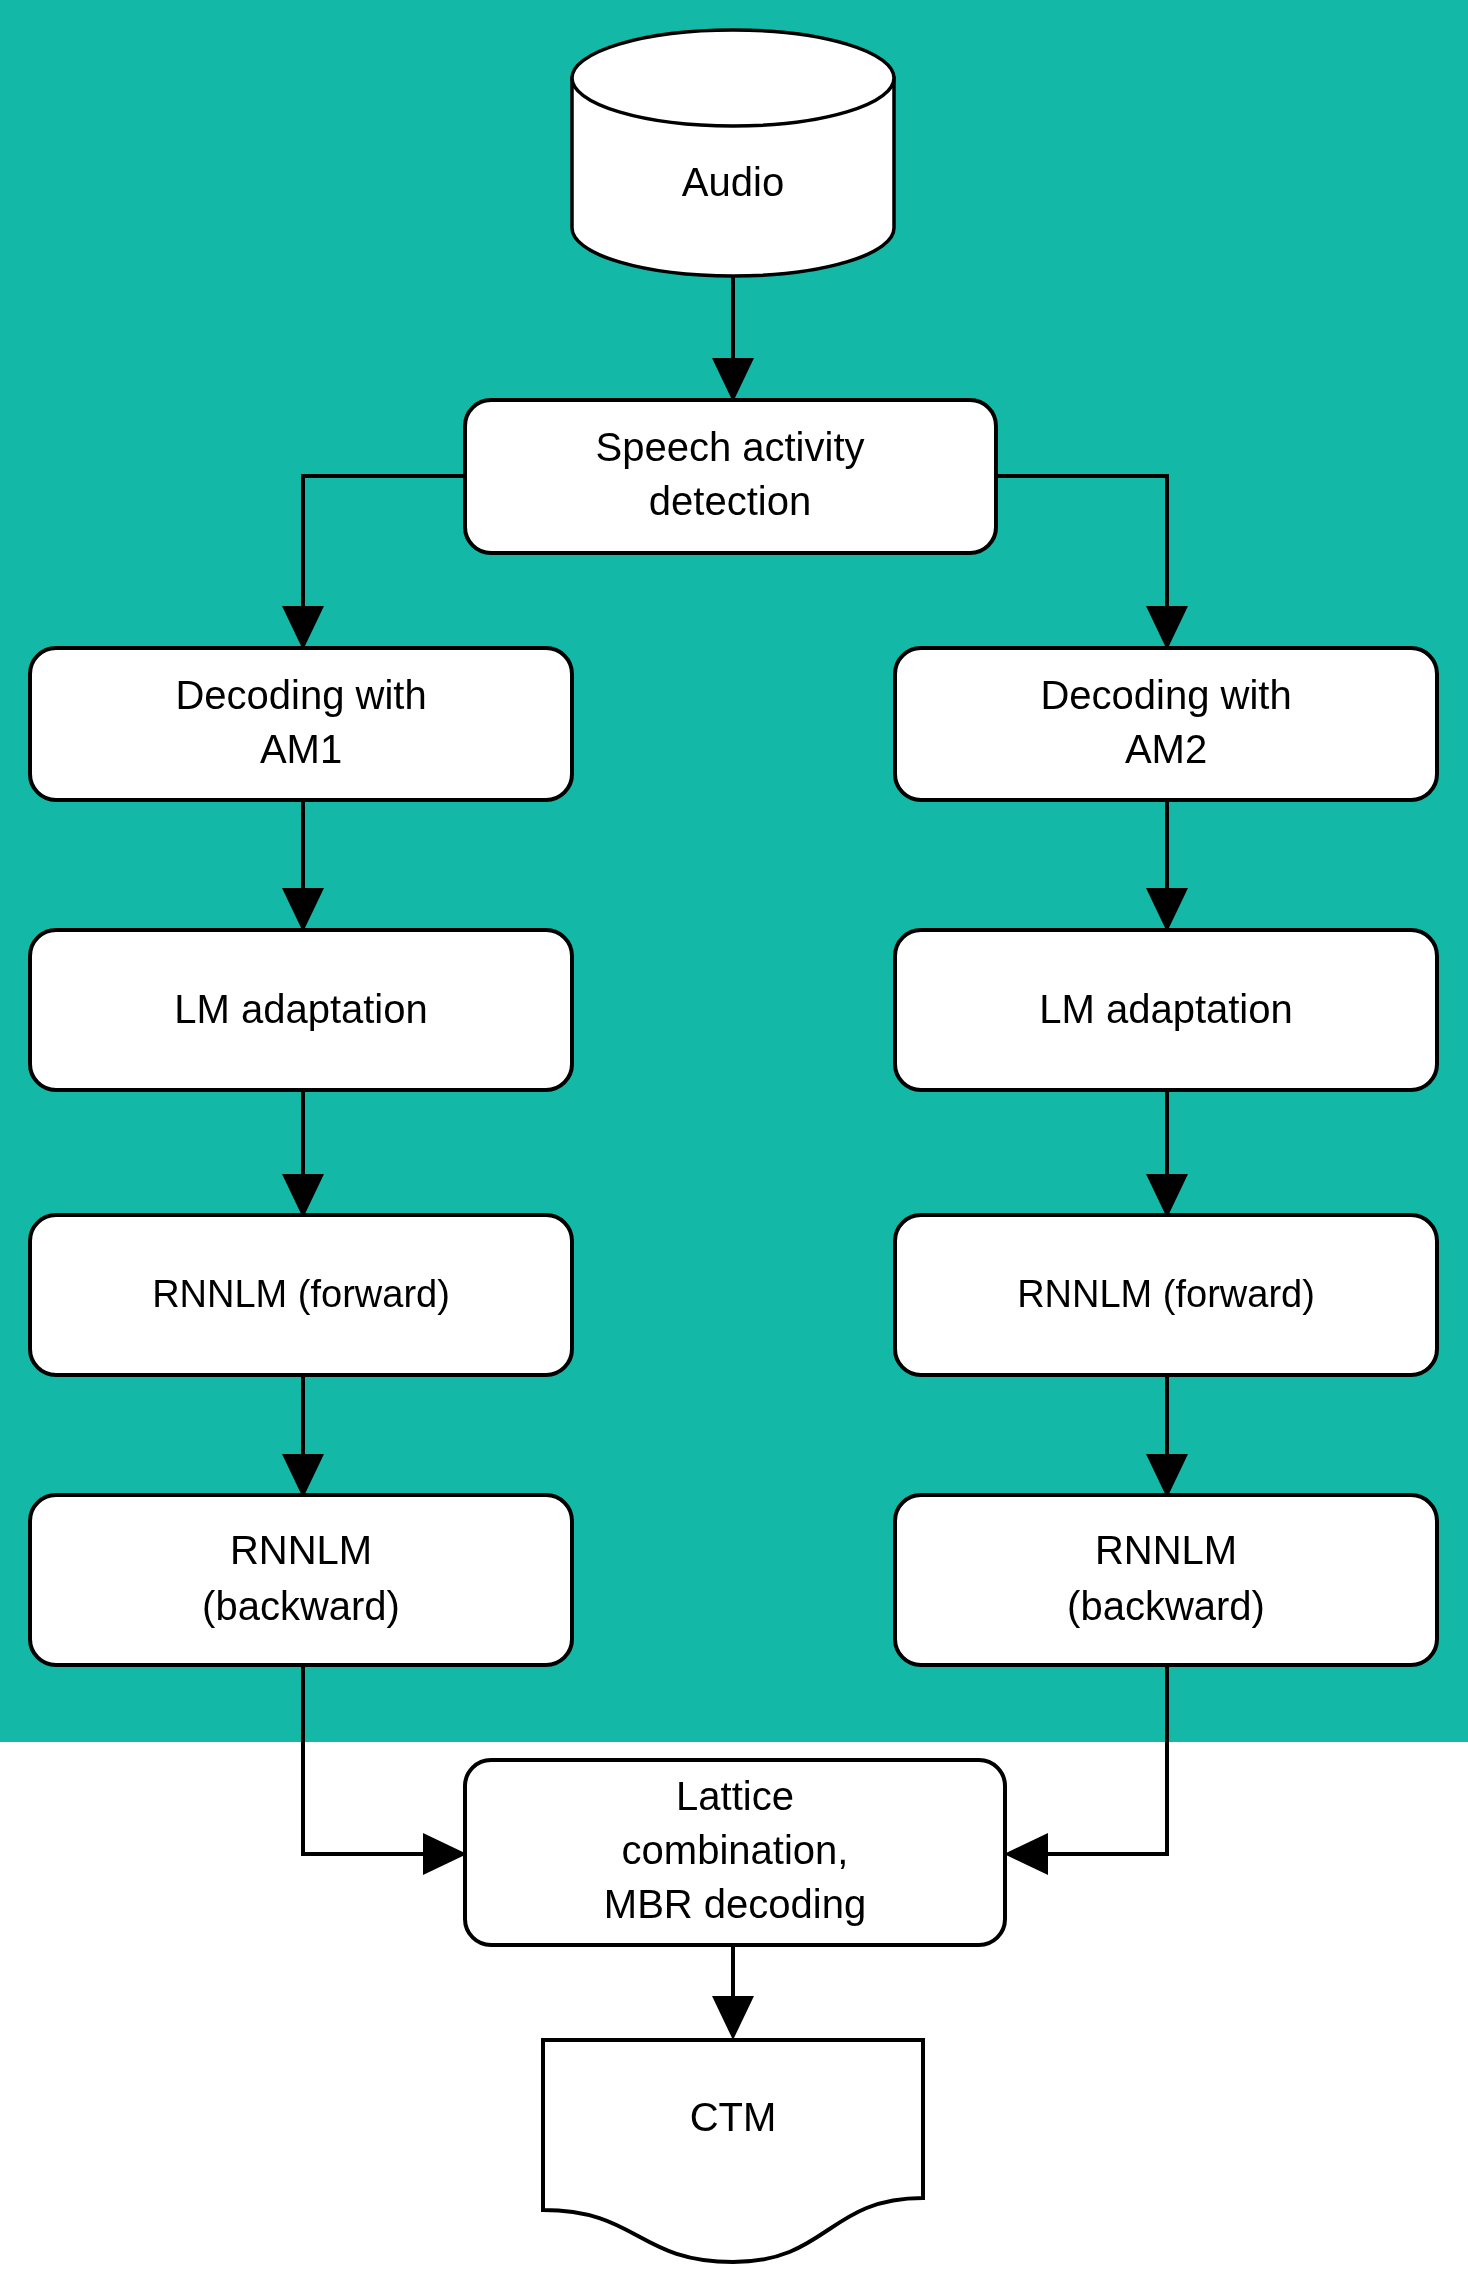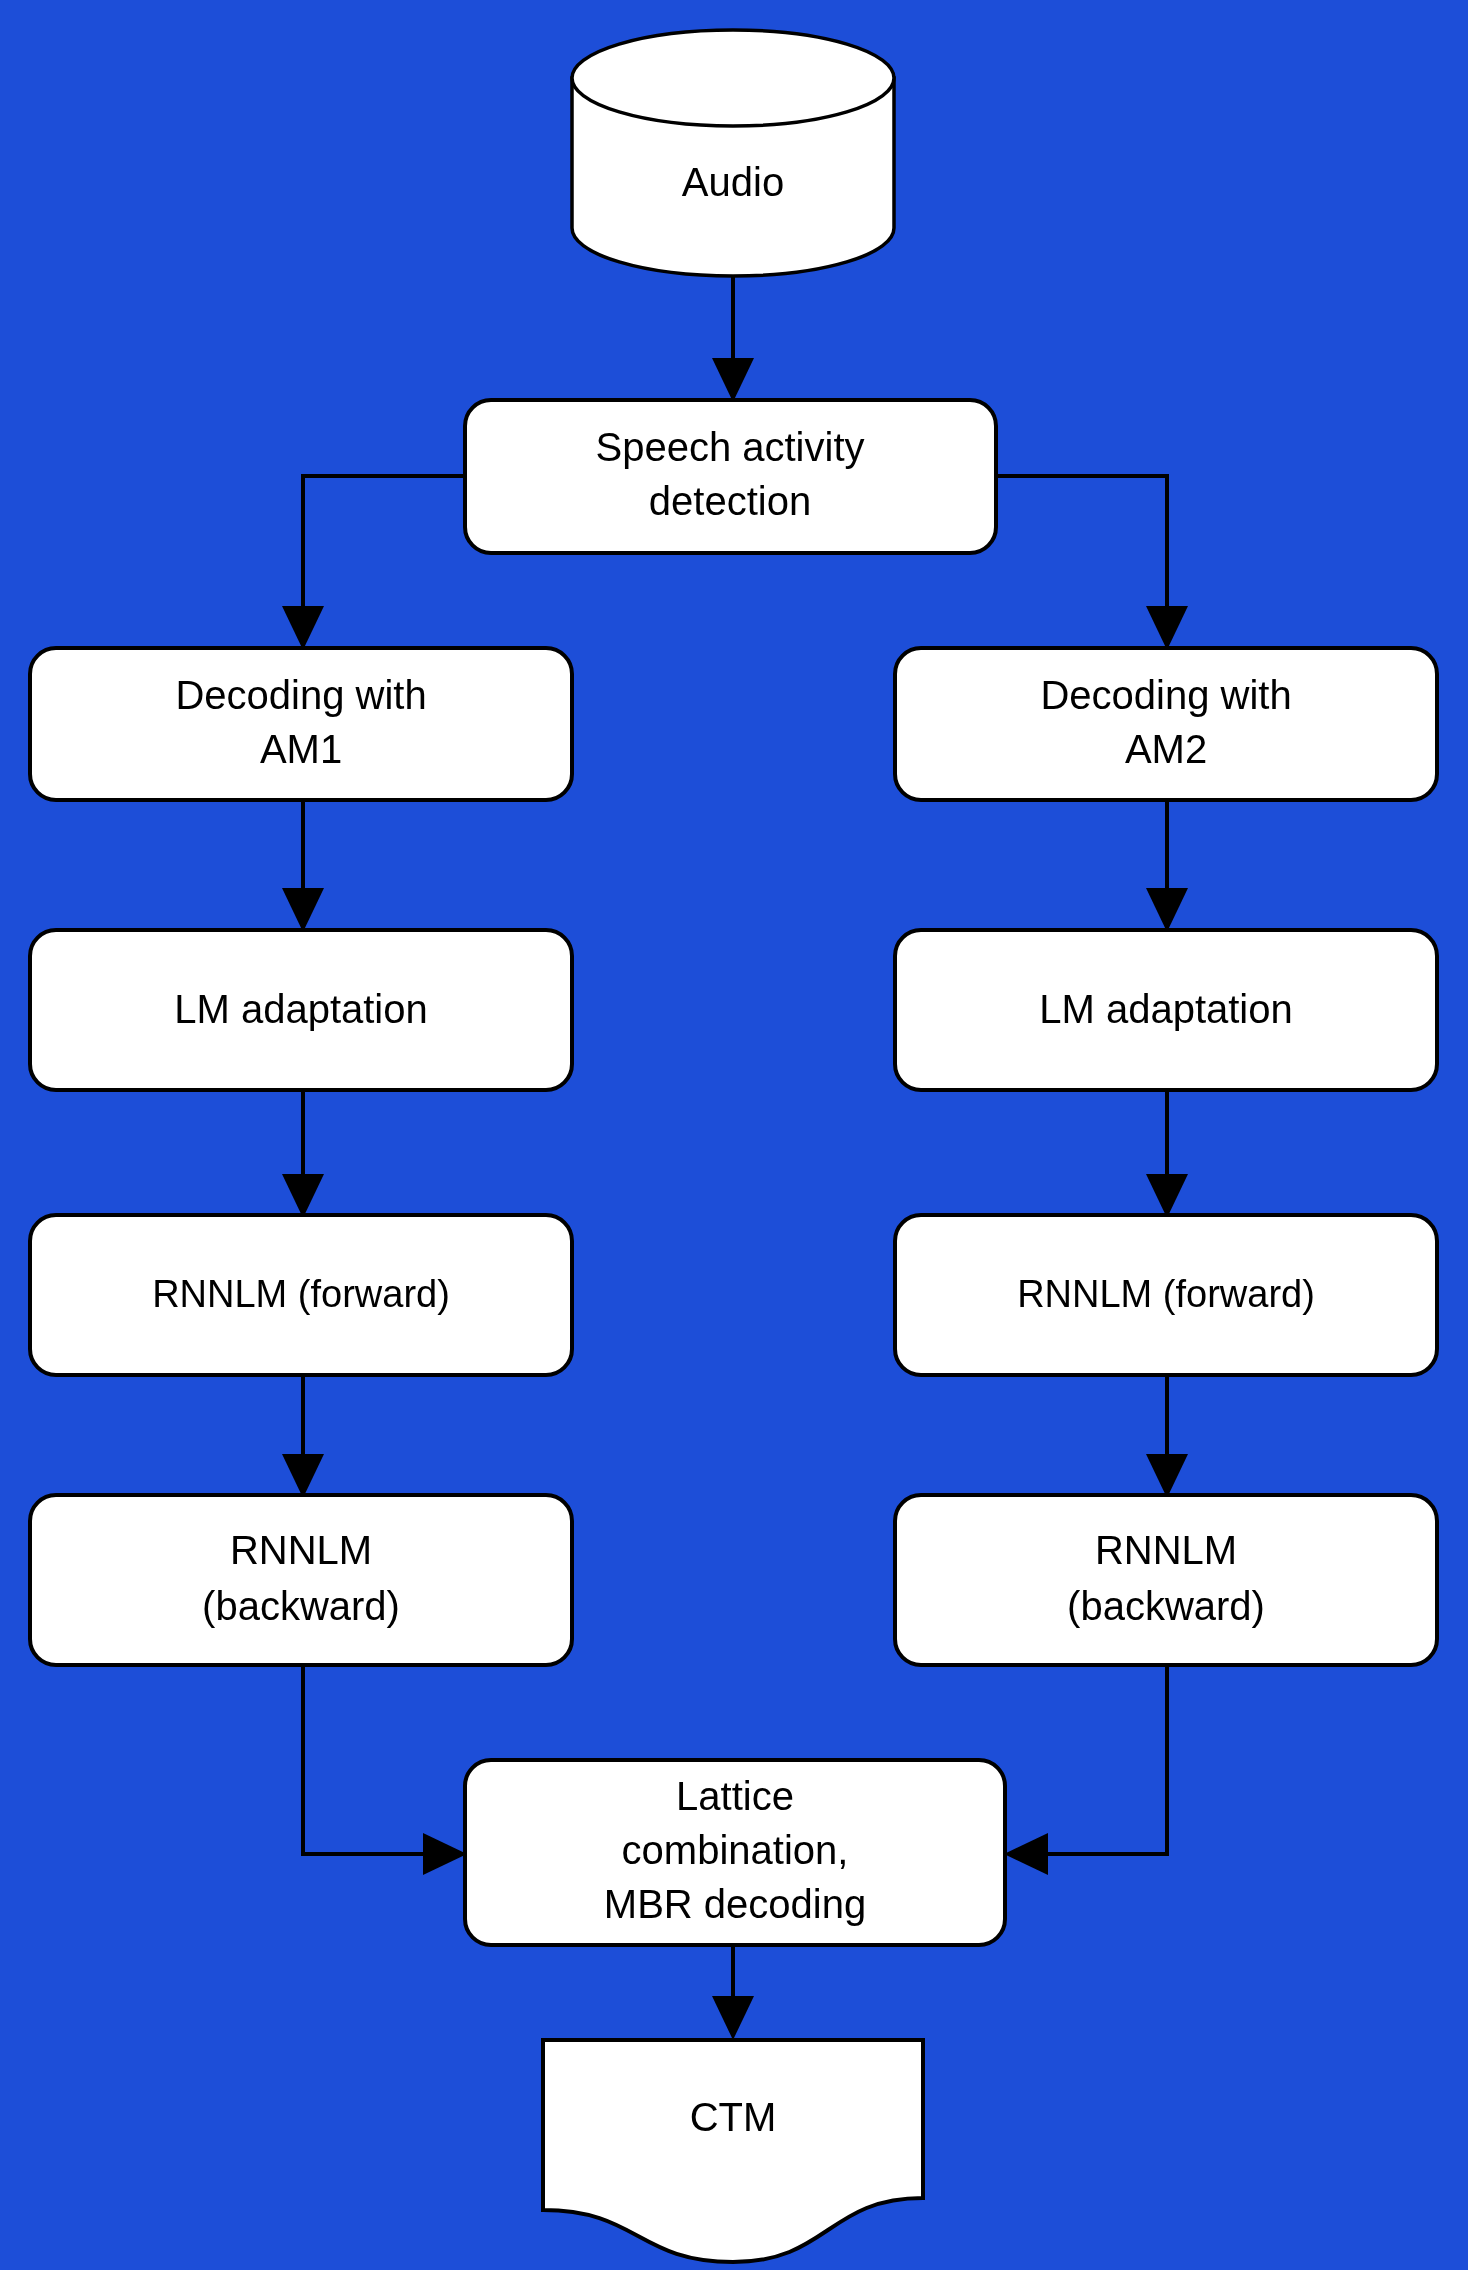--- a/index.html
+++ b/index.html
@@ -9,22 +9,22 @@
   }
   body {
     width: 1468px;
     height: 2270px;
     font-family: "Liberation Sans", sans-serif;
     overflow: hidden;
   }
   #flow-root {
     position: relative;
     width: 1468px;
-    height: 2270px;
-    background: #1d4ed8;
+    height: 1742px;
+    background: #14b8a6;
   }
   svg#flow-svg {
     position: absolute;
     top: 0;
     left: 0;
     width: 1468px;
     height: 2270px;
     display: block;
   }
   .node-shape {

